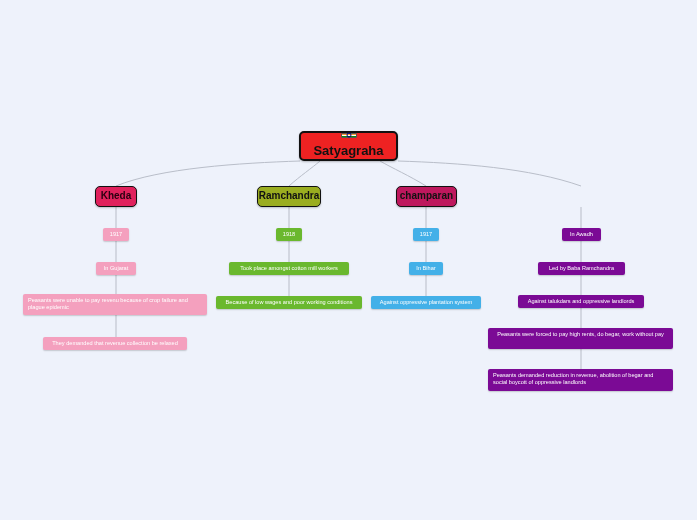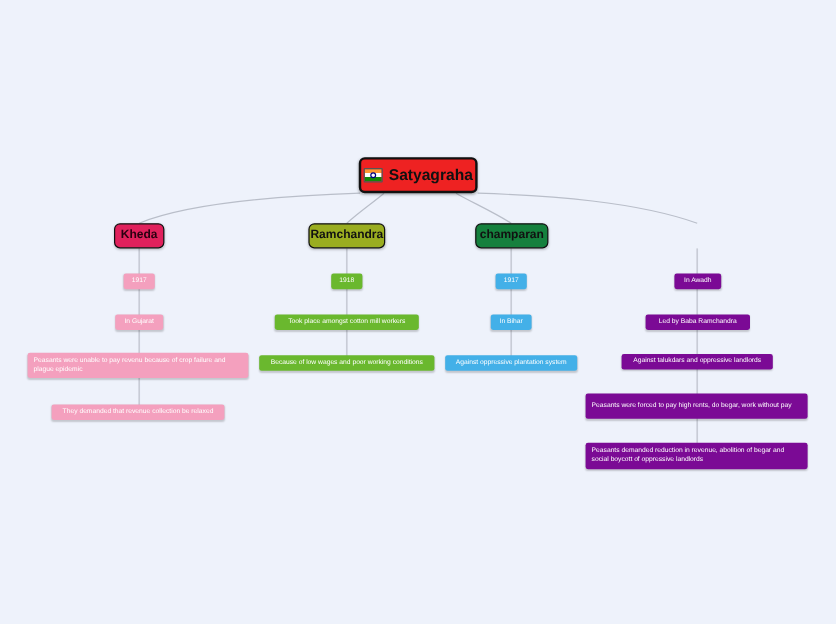--- a/index.html
+++ b/index.html
@@ -30,20 +30,21 @@
   .node {
     position: absolute;
     box-sizing: border-box;
     border-radius: 4px;
     display: flex;
     align-items: center;
     justify-content: center;
     text-align: center;
     line-height: 1.25;
     white-space: normal;
+    flex-direction: column;
   }
   
   .root {
     background: #ee2222;
     border: 2px solid #111111;
     color: #111111;
     font-size: 13px;
     font-weight: bold;
     border-radius: 5px;
     gap: 5px;
@@ -75,21 +76,21 @@
   .lvl2 {
     font-size: 10px;
     font-weight: bold;
     border-radius: 5px;
     border-width: 1.5px;
     border-style: solid;
     box-shadow: 0 1px 2px rgba(0,0,0,0.22);
   }
   .n-kheda      { background:#e0215c; border-color:#111; color:#2a0010; }
   .n-ahmedabad  { background:#9aad20; border-color:#111; color:#111; }
-  .n-champaran  { background:#15803d; border-color:#111; color:#111; }
+  .n-champaran  { background:#be185d; border-color:#111; color:#111; }
   .n-peasant    { background:#b99cce; border-color:#111; color:#111; }
   
   .leaf {
     font-size: 5.6px;
     color: #ffffff;
     border-radius: 2px;
     padding: 3px 5px;
     box-shadow: 0 1px 1.5px rgba(0,0,0,0.18);
   }
   .leaf.wrap {

